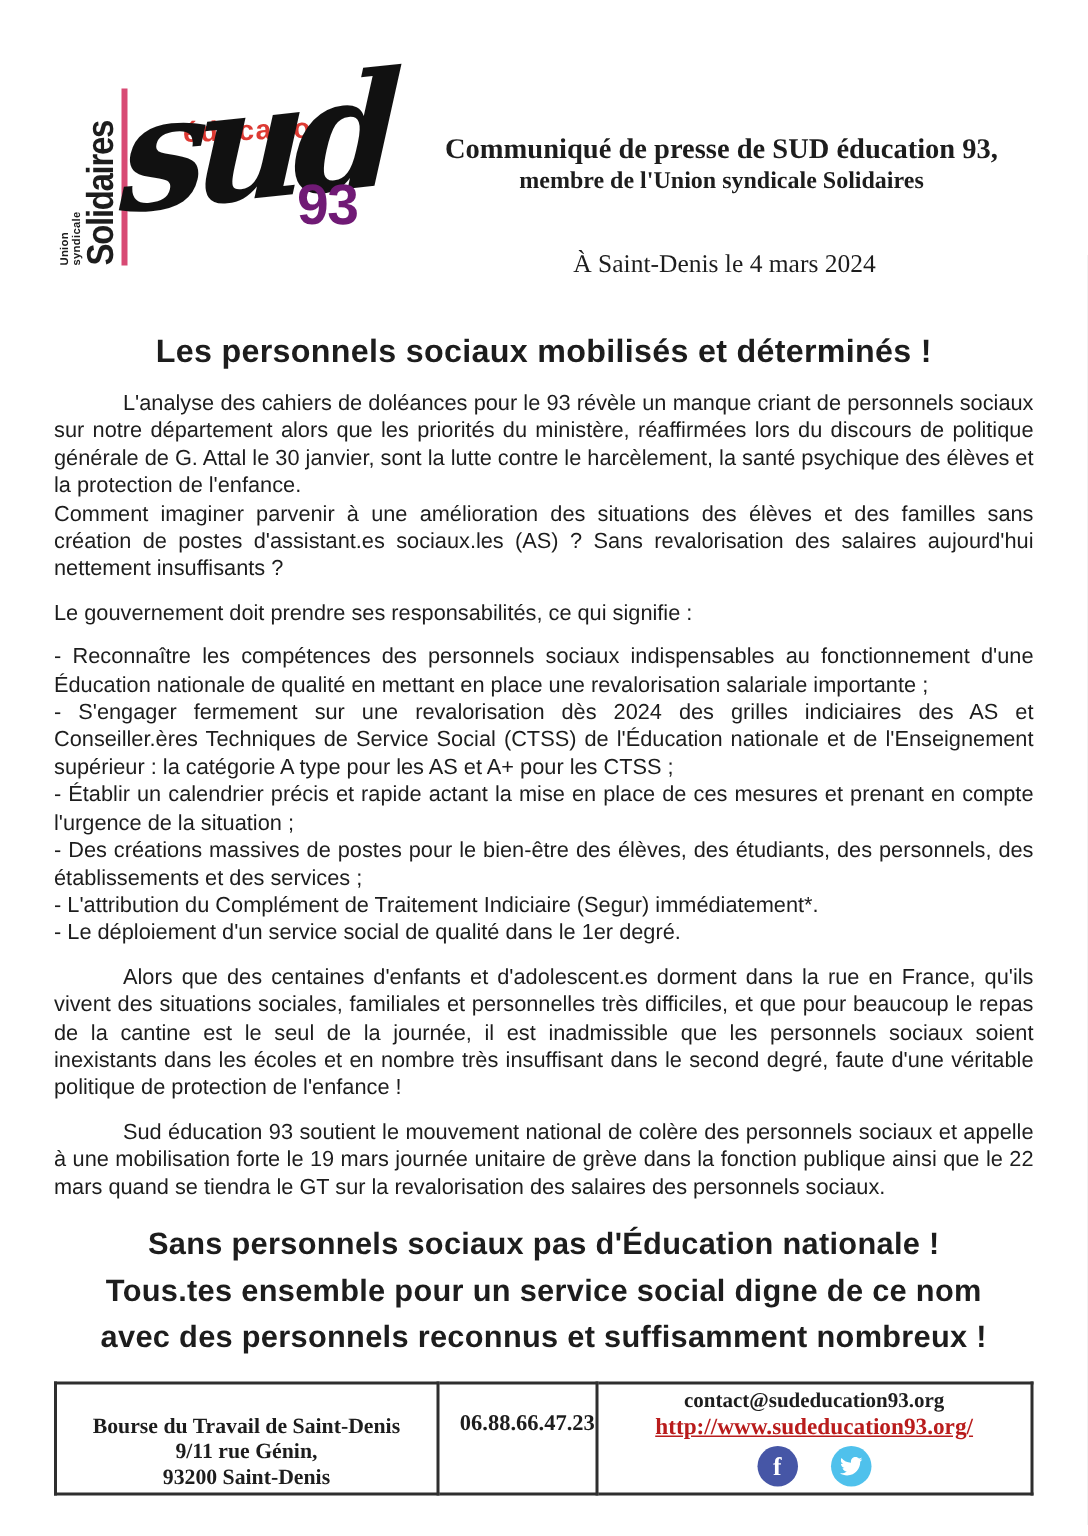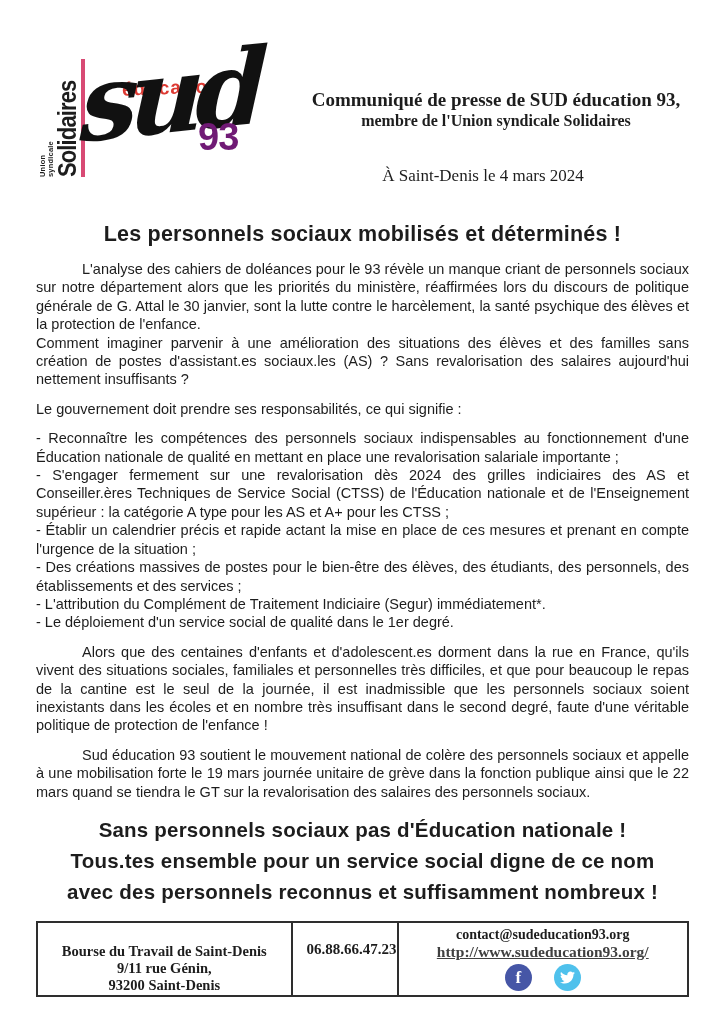--- a/index.html
+++ b/index.html
@@ -44,21 +44,21 @@
     font-style:italic; font-weight:bold;
     font-size:104px; line-height:104px; letter-spacing:-9px;
     transform:rotate(-6deg) skewX(-8deg);
     color:#111;
   }
   .dept-number {
     position:absolute; left:198px; top:116px;
     font-size:38px; font-weight:bold; letter-spacing:-1px;
     z-index:3;
   }
-  .head-text { position:absolute; left:279px; top:88px; width:434px; text-align:center;
+  .head-text { position:absolute; left:264px; top:88px; width:434px; text-align:center;
     font-family:"Liberation Serif", serif; }
   .head-line1 { font-size:19px; font-weight:bold; line-height:23px; }
   .head-line2 { font-size:16px; font-weight:bold; line-height:20px; }
   .dateline {
     position:absolute; left:266px; top:166px; width:434px; text-align:center;
     font-family:"Liberation Serif", serif; font-size:17px;
   }
   
   .headline {
     text-align:center;
@@ -152,21 +152,21 @@
     <tbody>
         <tr>
       <td class="cell-address">
         <div>Bourse du Travail de Saint-Denis</div>
         <div>9/11 rue Génin,</div>
         <div>93200 Saint-Denis</div>
       </td>
       <td class="cell-phone">06.88.66.47.23</td>
       <td class="cell-contact">
         <div class="email-line">contact@sudeducation93.org</div>
-        <a class="url-line" style="color:#404040;">http://www.sudeducation93.org/</a>
+        <a class="url-line" style="color:#b91c1c;">http://www.sudeducation93.org/</a>
         <div class="socials">
           <span class="social-circle" style="background:#4656a6;">
             <span class="fb-glyph">f</span>
           </span>
           <span class="social-circle" style="background:#4fc1ec;">
             <svg class="tw-svg" viewBox="0 0 24 24">
               <path d="M23.954 4.569c-.885.389-1.83.654-2.825.775 1.014-.611 1.794-1.574 2.163-2.723-.951.555-2.005.959-3.127 1.184-.896-.959-2.173-1.559-3.591-1.559-2.717 0-4.92 2.203-4.92 4.917 0 .39.045.765.127 1.124-4.09-.205-7.715-2.169-10.141-5.138-.427.722-.666 1.561-.666 2.475 0 1.71.87 3.213 2.188 4.096-.807-.026-1.566-.248-2.228-.616v.061c0 2.385 1.693 4.374 3.946 4.827-.413.111-.849.171-1.296.171-.314 0-.615-.03-.916-.086.631 1.953 2.445 3.377 4.604 3.417-1.68 1.319-3.809 2.105-6.102 2.105-.39 0-.779-.023-1.17-.067 2.189 1.394 4.768 2.209 7.557 2.209 9.054 0 13.999-7.496 13.999-13.986 0-.209 0-.42-.015-.63.961-.689 1.8-1.56 2.46-2.548l-.047-.02z"></path>
             </svg>
           </span>
         </div>

